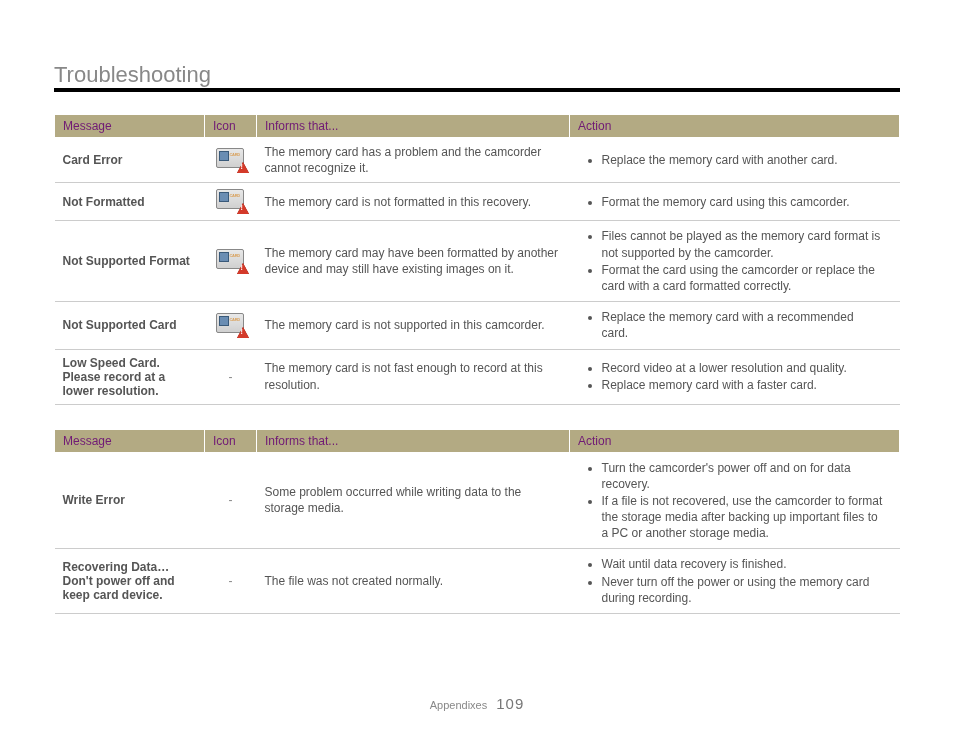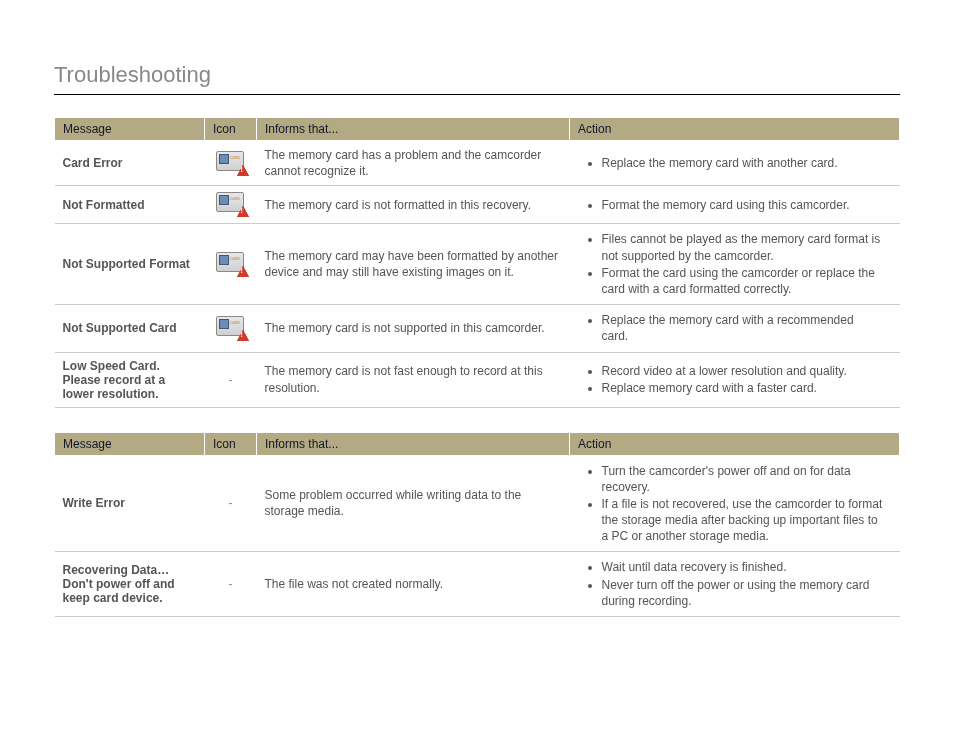--- a/index.html
+++ b/index.html
@@ -14,39 +14,38 @@
   .page {
     width: 954px;
     height: 730px;
     padding: 62px 54px 20px 54px;
     position: relative;
   }
   .title {
     font-size: 22px;
     font-weight: 400;
     color: #888;
-    border-bottom: 1px solid #000000;
-    padding-bottom: 6px;
+    border-bottom: 4px solid #000000;
     margin-bottom: 22px;
   }
   .section-title {
     font-size: 14px;
     font-weight: 700;
     color: #555;
     margin-bottom: 8px;
   }
   .section + .section { margin-top: 24px; }
   table.trouble {
     width: 100%;
     border-collapse: collapse;
     table-layout: fixed;
   }
   table.trouble th {
     background: #b3aa83;
-    color: #0f172a;
+    color: #701a75;
     text-align: left;
     font-weight: 400;
     font-size: 12px;
     padding: 4px 8px;
     border: 1px solid #fff;
   }
   table.trouble td {
     border-bottom: 1px solid #ccc;
     padding: 6px 8px;
     vertical-align: middle;
@@ -244,13 +243,17 @@
                   <li>Wait until data recovery is finished.</li>
                   <li>Never turn off the power or using the memory card during recording.</li>
                 </ul>
               </td>
             </tr>
           </tbody>
         </table>
       </div>
     </div>
 
+  <div class="footer">
+    <span>Appendixes</span>
+    <span class="pg">109</span>
+  </div>
 </div>
 
 </body></html>

